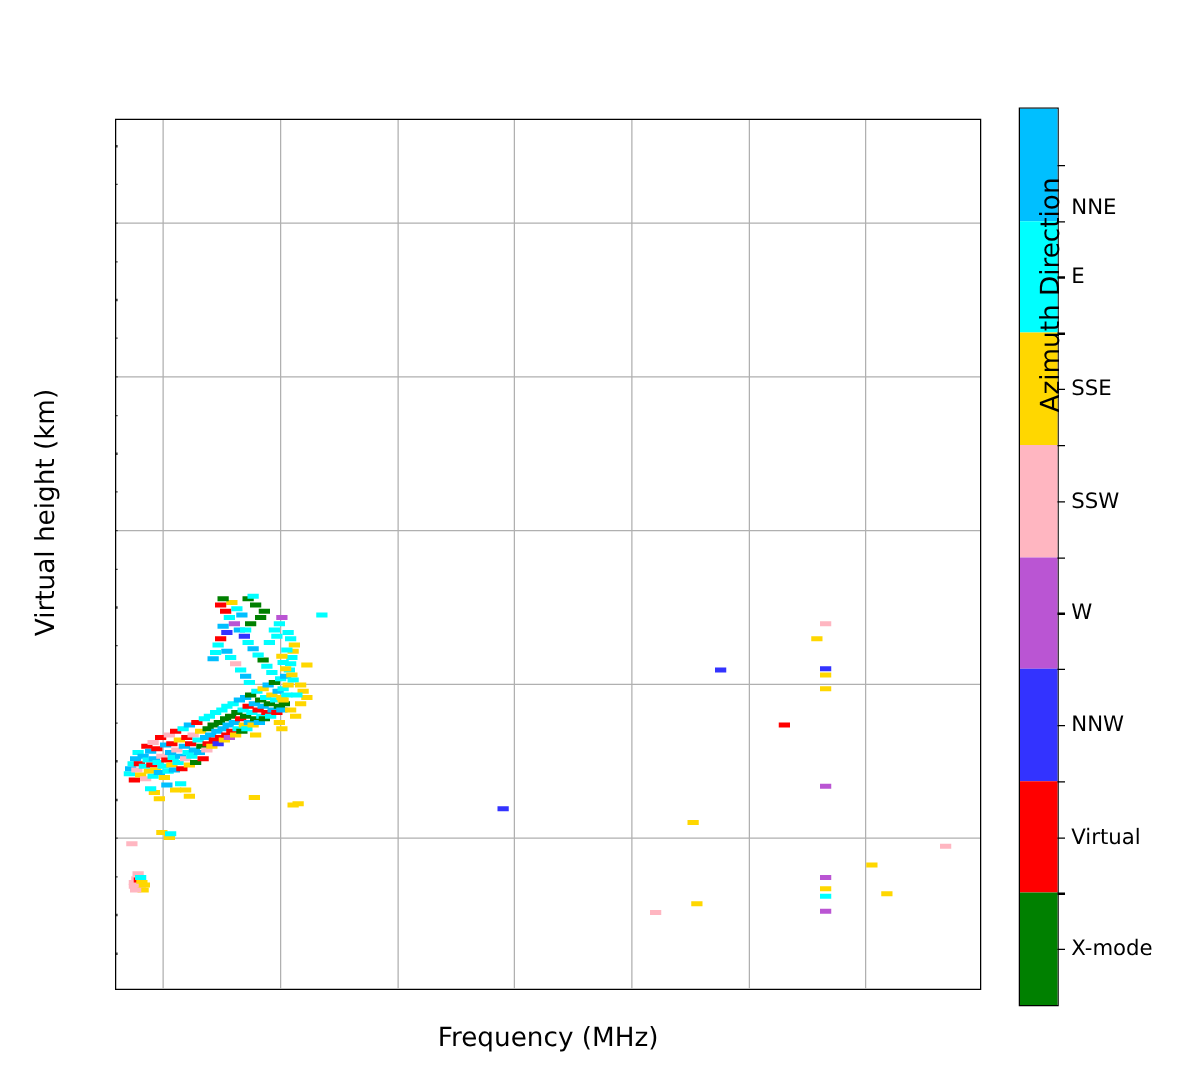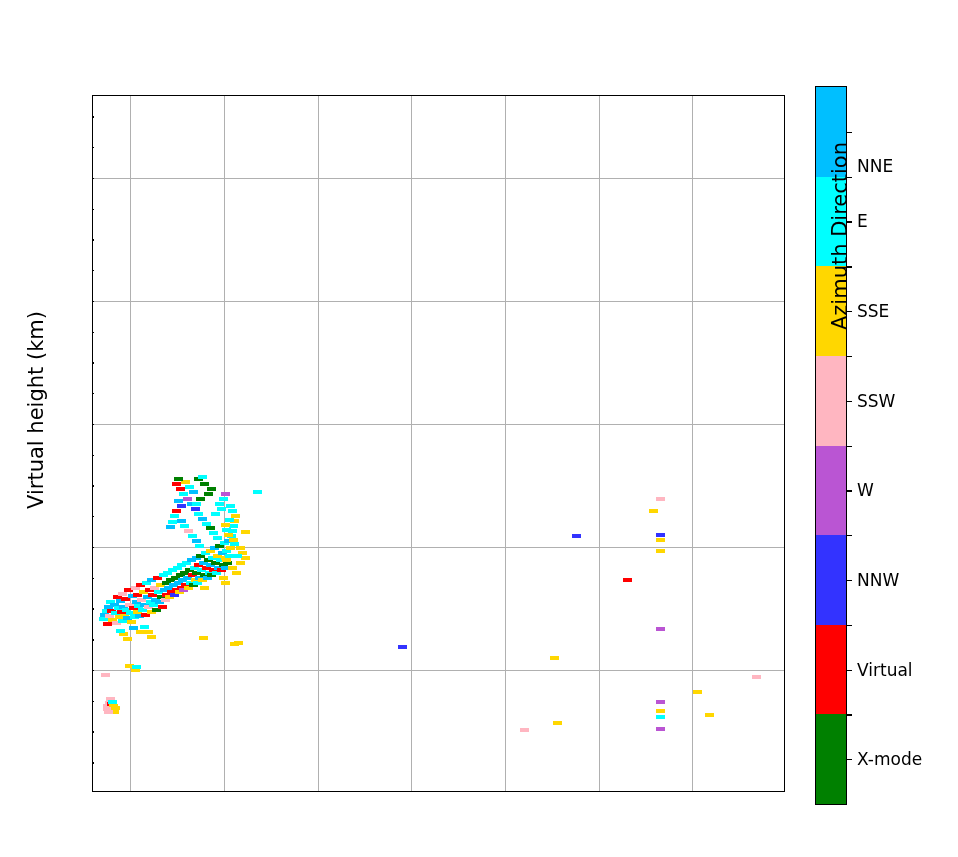--- a/index.html
+++ b/index.html
@@ -388,20 +388,21 @@
         <div class="tick x-minor" style="left: 84.2838px;"></div>
         <div class="tick x-minor" style="left: 177.932px;"></div>
         <div class="tick x-minor" style="left: 271.581px;"></div>
         <div class="tick x-minor" style="left: 365.23px;"></div>
         <div class="tick x-minor" style="left: 458.878px;"></div>
         <div class="tick x-minor" style="left: 552.527px;"></div>
         <div class="tick x-minor" style="left: 646.176px;"></div>
       </div>
   </div>
 
+  <div id="xaxis-title">Frequency (MHz)</div>
   <div id="yaxis-title">Virtual height (km)</div>
 
   <div id="colorbar">
       <div class="cb-seg" style="top: 0%; height: 12.5%; background: rgb(0, 191, 255);"></div>
       <div class="cb-tick" style="top: 6.25%;"></div>
       <div class="cb-label" style="top: 6.25%; margin-top: 34px;">NNE</div>
       <div class="cb-seg" style="top: 12.5%; height: 12.5%; background: rgb(0, 255, 255);"></div>
       <div class="cb-tick" style="top: 18.75%;"></div>
       <div class="cb-label" style="top: 18.75%;">E</div>
       <div class="cb-tick" style="top: 12.5%;"></div>

